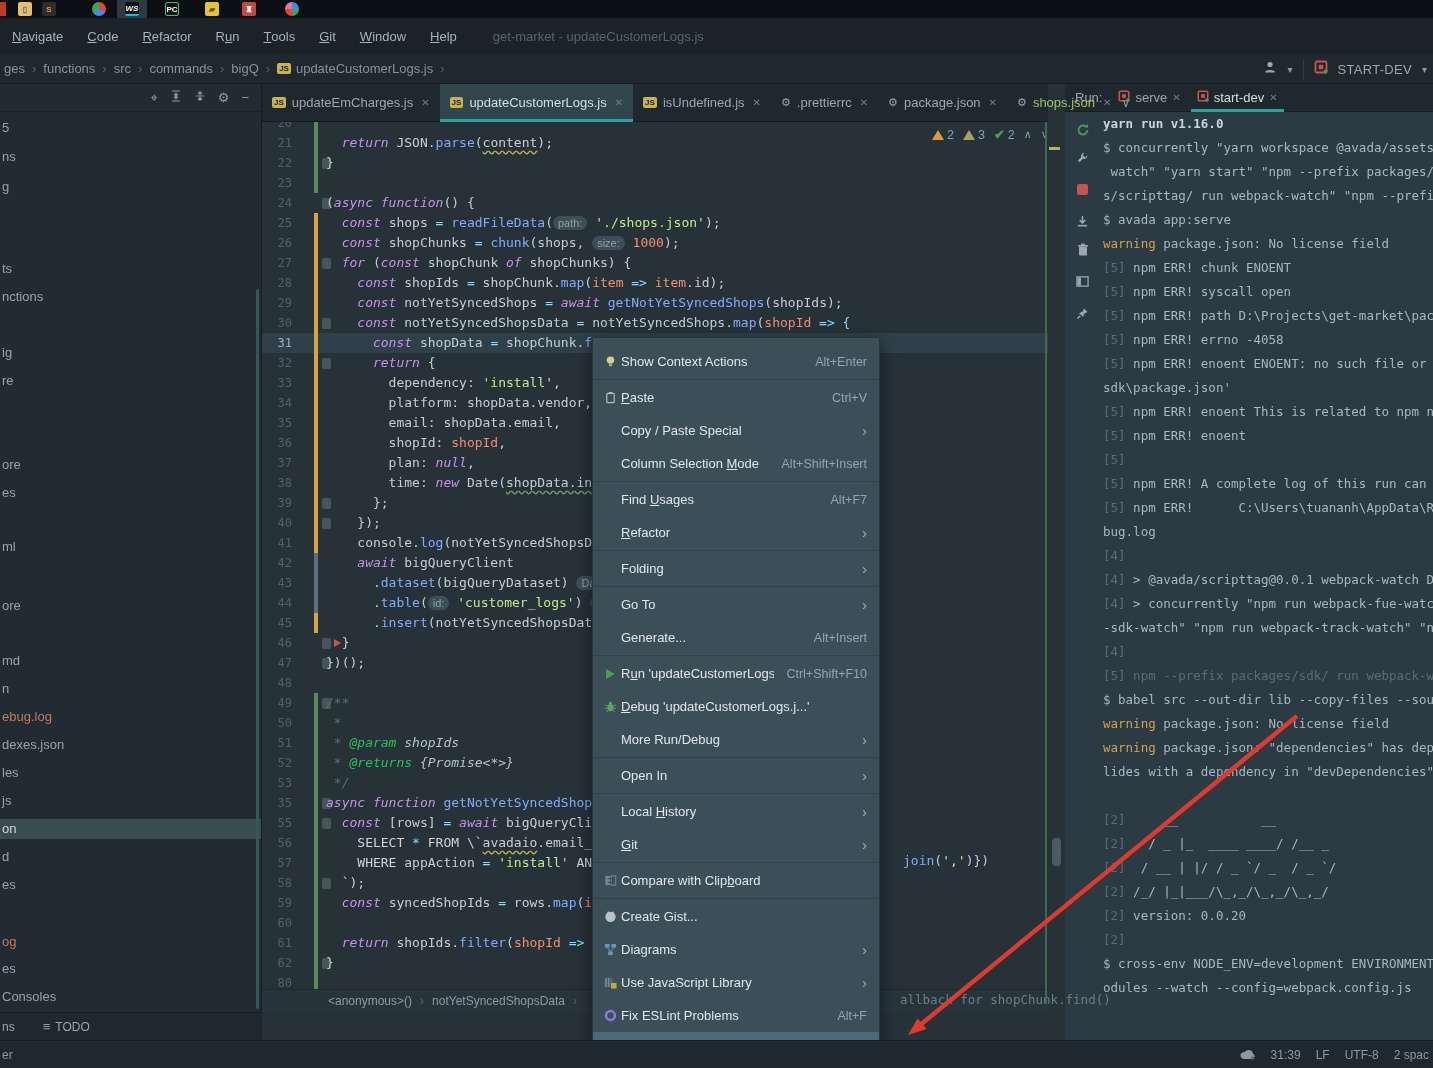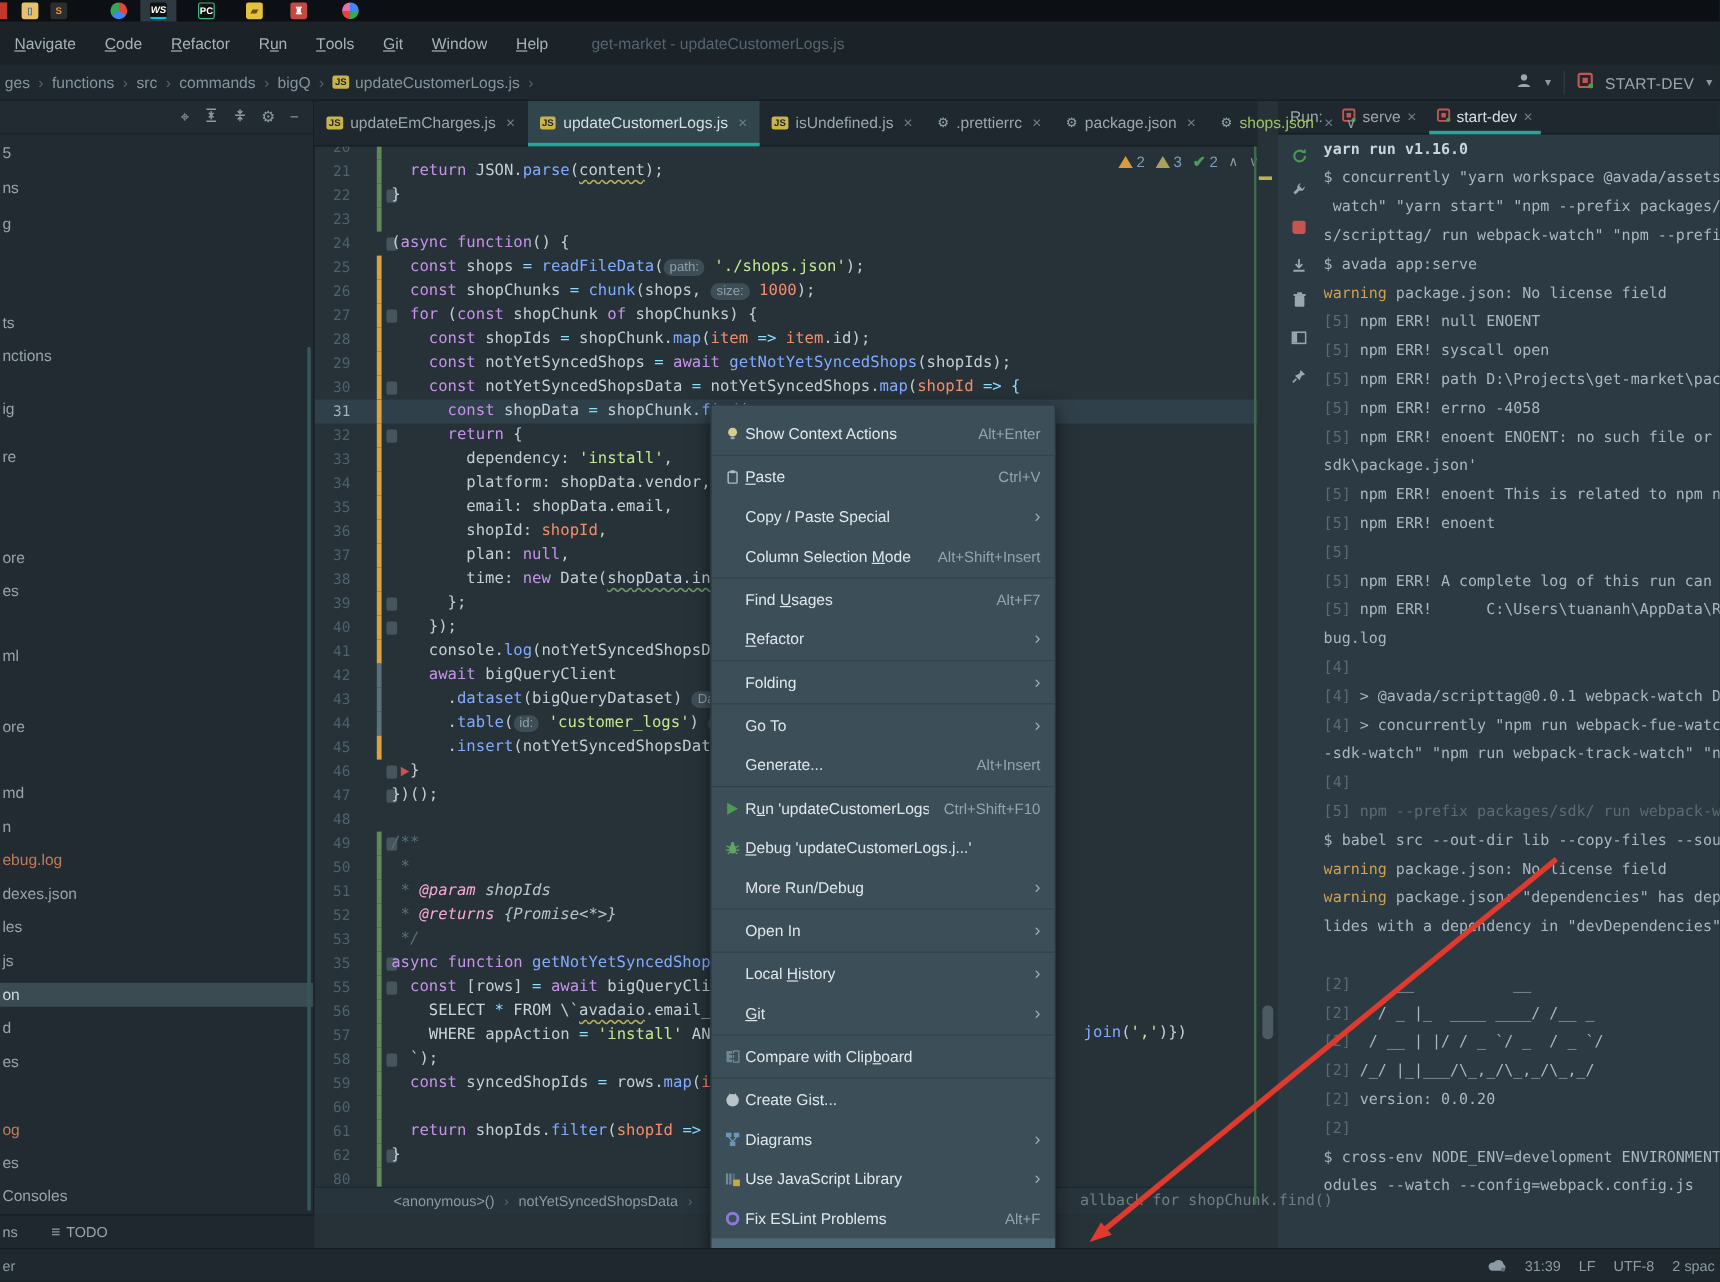--- a/index.html
+++ b/index.html
@@ -45,27 +45,27 @@
   .eline{position:relative;height:20px;line-height:20px;white-space:pre;font-family:"DejaVu Sans Mono",monospace;font-size:13px}
   .eline.cur{background:#30404A}
   .lnum{position:absolute;left:0;top:0;width:30px;text-align:right;color:#4E616C;font-size:12px;font-family:"DejaVu Sans Mono",monospace}
   .eline.cur .lnum{color:#9FB2BC}
   .gbar{position:absolute;left:52px;top:0;width:4px;height:20px}
   .gbar.g{background:#5D8A57}.gbar.o{background:#D9A343}.gbar.b{background:#5A707C}
   .gmark{position:absolute;left:60px;top:5px;width:9px;height:11px;background:#46545C;border-radius:2px}
   .gtri{position:absolute;left:72px;top:6px;width:0;height:0;border-left:7px solid #C75450;border-top:4px solid transparent;border-bottom:4px solid transparent}
   .code{position:absolute;left:64px;top:0}
   .c-pl{color:#C3CED4}.c-op{color:#89DDFF}
-  .c-kw{color:#C792EA;}
+  .c-kw{color:#C792EA;font-style:italic}
   .c-fn{color:#82AAFF}
   .c-str{color:#C3E88D}
   .c-num{color:#F78C6C}
   .c-param{color:#F78C6C}
   .c-cmt{color:#56707A;font-style:italic}
-  .c-doc{color:#f9a8d4;font-style:italic}
+  .c-doc{color:#22c55e;font-style:italic}
   .c-docv{color:#B8C4CB;font-style:italic}
   .c-sql{color:#CBD5DA}
   .c-sqlv{color:#C3CED4}
   .c-hint{background:#3E4E57;color:#8E9FA8;border-radius:7px;padding:1px 5px;font-size:11px;font-style:normal;font-family:"Liberation Sans",sans-serif}
   .c-wavy-y{text-decoration:underline wavy #B9B253;text-decoration-skip-ink:none;text-underline-offset:3px}
   .c-wavy-g{text-decoration:underline wavy #6A9E6B;text-decoration-skip-ink:none;text-underline-offset:3px}
   #editor-hintbar{left:262px;top:989px;width:786px;height:23px;background:#28343B;border-top:1px solid #1d272d;z-index:6;display:flex;align-items:center;padding-left:66px;font-size:12px;color:#8B9AA3;gap:8px}
   #hint-frag{left:900px;top:992px;z-index:7;color:#6F7D86;font-size:12.5px;font-family:"DejaVu Sans Mono",monospace}
   #line57-frag{left:903px;top:853px;z-index:6;font-family:"DejaVu Sans Mono",monospace;font-size:13px;white-space:pre}
   
@@ -183,21 +183,21 @@
           </svg></span>
         <span><span style="font-size:13px">⚙</span></span>
         <span><span style="font-size:13px">−</span></span>
       </div>
     <div id="sb-tree">
         <div class="sb-item" style="top: 34px;">5</div>
         <div class="sb-item" style="top: 63px;">ns</div>
         <div class="sb-item" style="top: 93px;">g</div>
         <div class="sb-item" style="top: 175px;">ts</div>
         <div class="sb-item" style="top: 203px;">nctions</div>
-        <div class="sb-item" style="top: 247px;">ig</div>
+        <div class="sb-item" style="top: 259px;">ig</div>
         <div class="sb-item" style="top: 287px;">re</div>
         <div class="sb-item" style="top: 371px;">ore</div>
         <div class="sb-item" style="top: 399px;">es</div>
         <div class="sb-item" style="top: 453px;">ml</div>
         <div class="sb-item" style="top: 512px;">ore</div>
         <div class="sb-item" style="top: 567px;">md</div>
         <div class="sb-item" style="top: 595px;">n</div>
         <div class="sb-item red" style="top: 623px;">ebug.log</div>
         <div class="sb-item" style="top: 651px;">dexes.json</div>
         <div class="sb-item" style="top: 679px;">les</div>
@@ -581,21 +581,21 @@
           </svg>
         </span>
       </div>
     <div id="console-lines">
         <div class="kline"><span class="k-bright">yarn run v1.16.0</span></div>
         <div class="kline"><span class="k-plain">$ concurrently "yarn workspace @avada/assets run</span></div>
         <div class="kline"><span class="k-plain"> watch" "yarn start" "npm --prefix packages/stat</span></div>
         <div class="kline"><span class="k-plain">s/scripttag/ run webpack-watch" "npm --prefix pa</span></div>
         <div class="kline"><span class="k-plain">$ avada app:serve</span></div>
         <div class="kline"><span class="k-warn">warning</span><span class="k-plain"> package.json: No license field</span></div>
-        <div class="kline"><span class="k-dim">[5]</span><span class="k-plain"> npm ERR! null ENOENT</span></div>
+        <div class="kline"><span class="k-dim">[5]</span><span class="k-plain"> npm ERR! chunk ENOENT</span></div>
         <div class="kline"><span class="k-dim">[5]</span><span class="k-plain"> npm ERR! syscall open</span></div>
         <div class="kline"><span class="k-dim">[5]</span><span class="k-plain"> npm ERR! path D:\Projects\get-market\package</span></div>
         <div class="kline"><span class="k-dim">[5]</span><span class="k-plain"> npm ERR! errno -4058</span></div>
         <div class="kline"><span class="k-dim">[5]</span><span class="k-plain"> npm ERR! enoent ENOENT: no such file or dire</span></div>
         <div class="kline"><span class="k-plain">sdk\package.json'</span></div>
         <div class="kline"><span class="k-dim">[5]</span><span class="k-plain"> npm ERR! enoent This is related to npm not b</span></div>
         <div class="kline"><span class="k-dim">[5]</span><span class="k-plain"> npm ERR! enoent</span></div>
         <div class="kline"><span class="k-dim">[5]</span></div>
         <div class="kline"><span class="k-dim">[5]</span><span class="k-plain"> npm ERR! A complete log of this run can be f</span></div>
         <div class="kline"><span class="k-dim">[5]</span><span class="k-plain"> npm ERR!      C:\Users\tuananh\AppData\Roamin</span></div>

